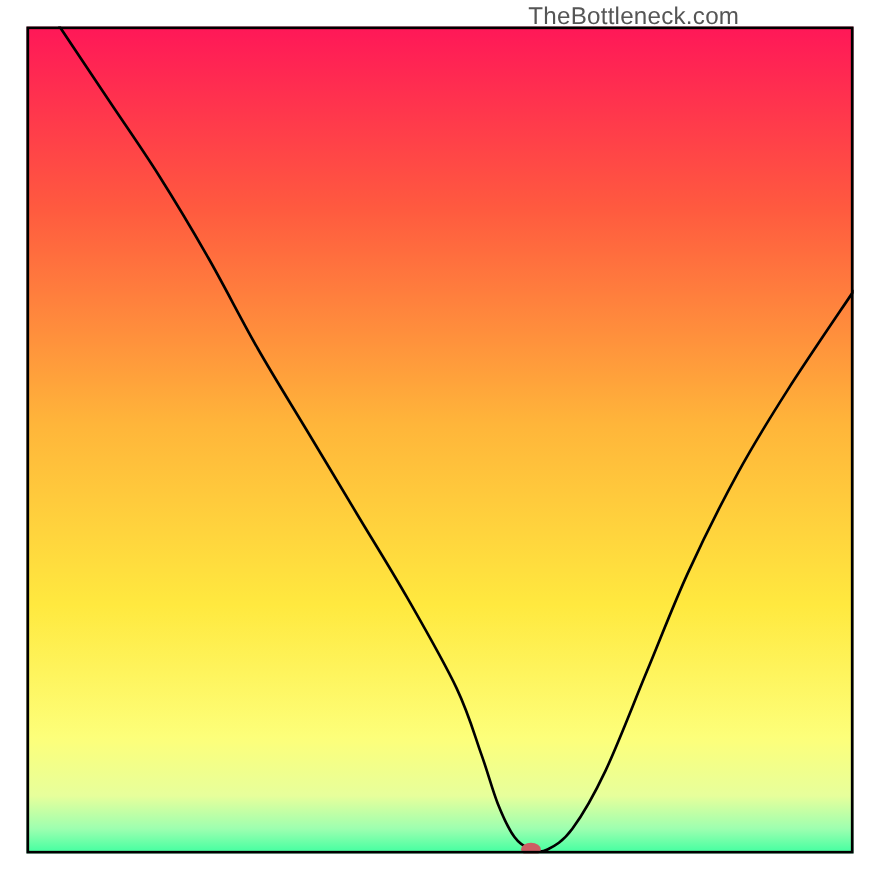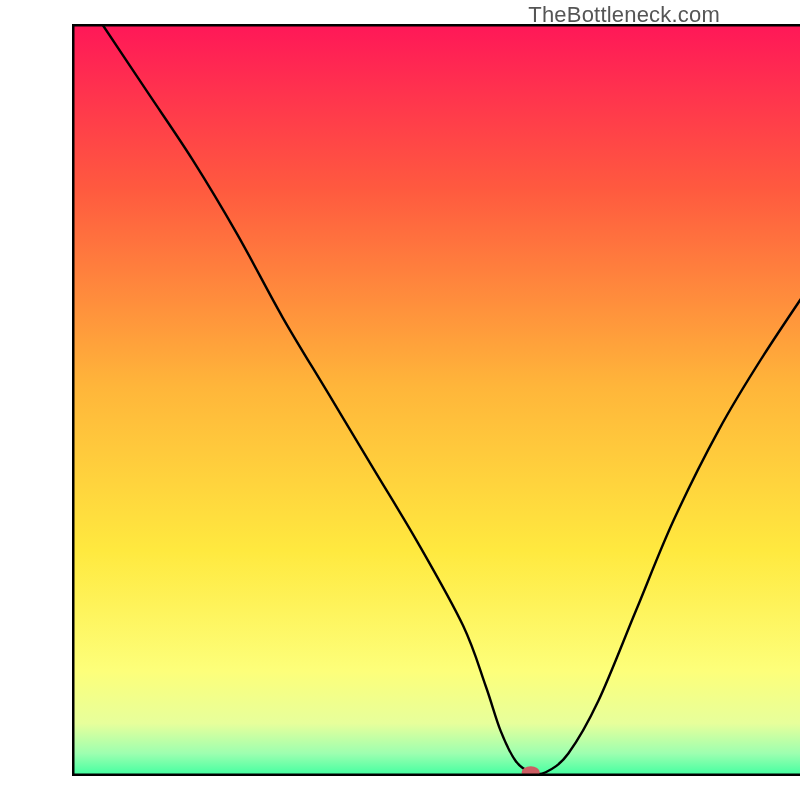--- a/index.html
+++ b/index.html
@@ -7,21 +7,20 @@
     padding: 0;
     width: 800px;
     height: 800px;
     background: #ffffff;
     font-family: Arial, Helvetica, sans-serif;
   }
   .container {
     position: relative;
     width: 680px;
     height: 800px;
-    margin-left: 48px;
   }
   .watermark {
     position: absolute;
     top: 2px;
     right: 8px;
     font-size: 22px;
     font-weight: 500;
     color: #555555;
     letter-spacing: 0.2px;
     z-index: 10;

